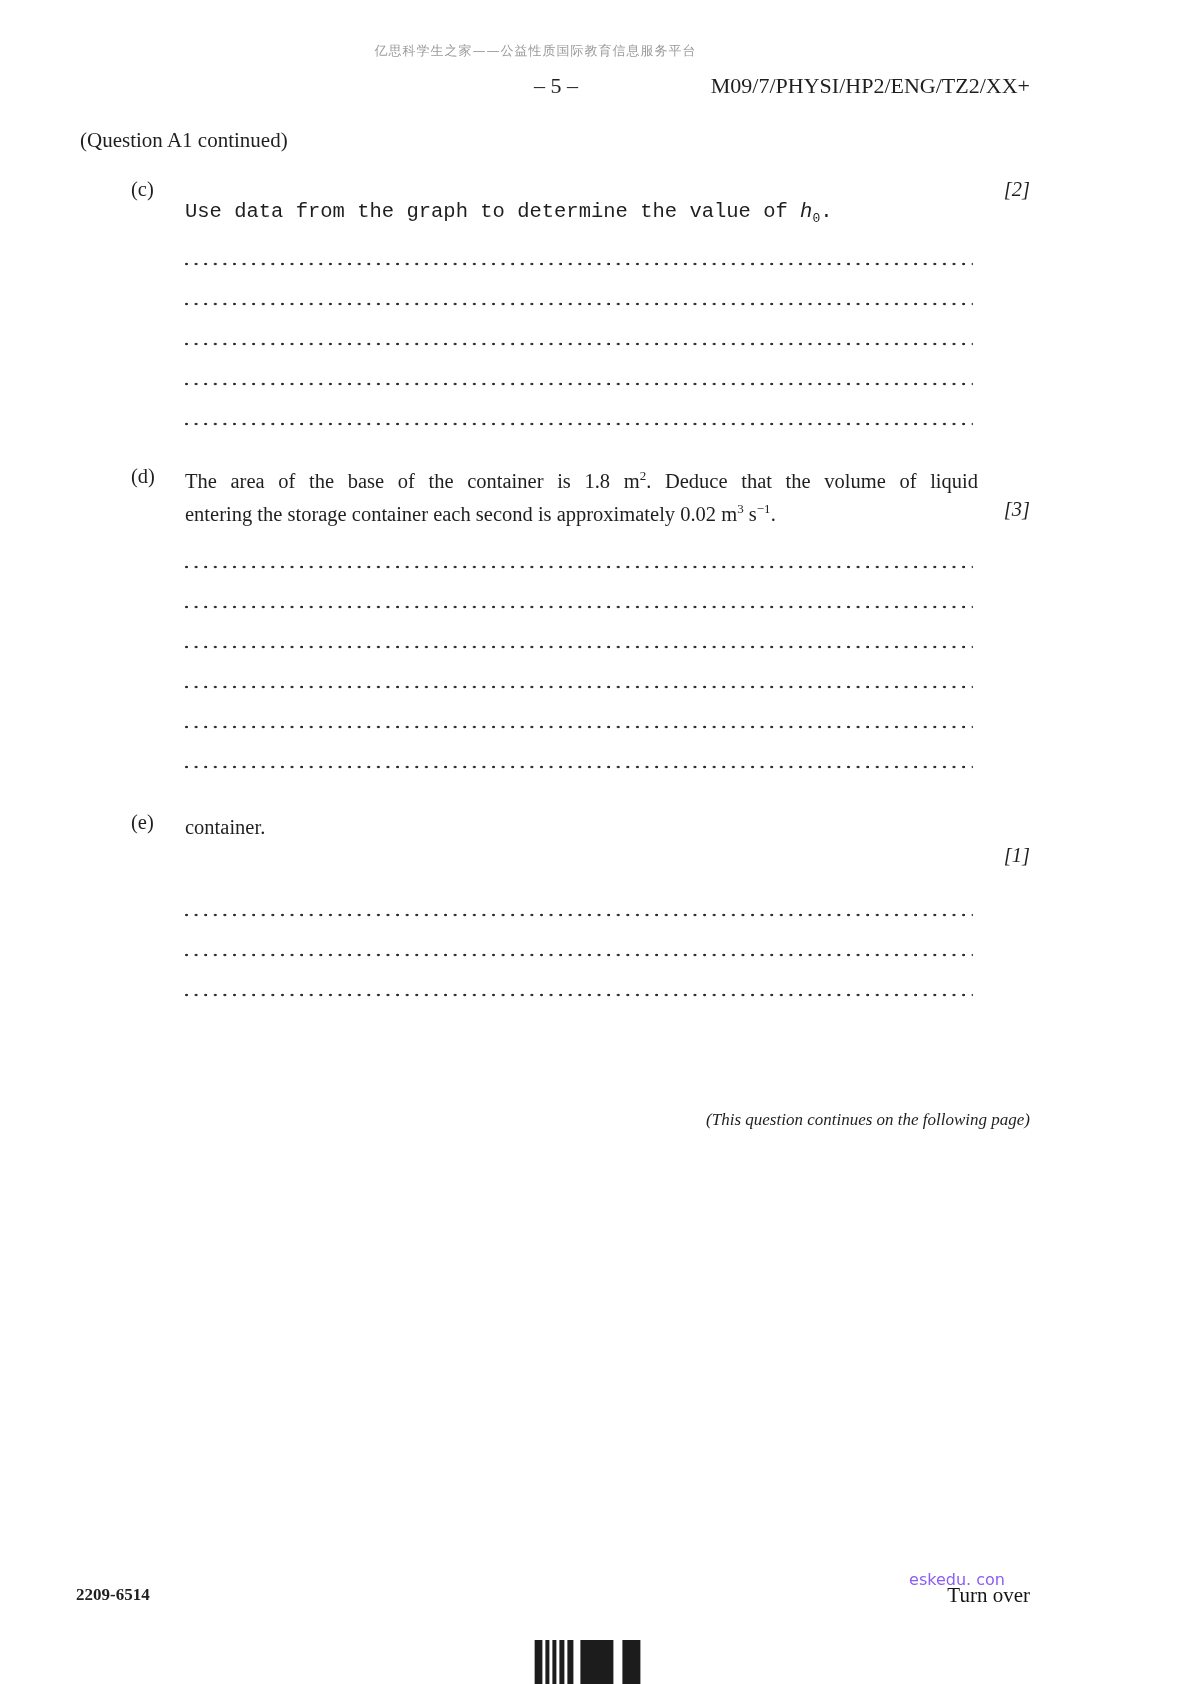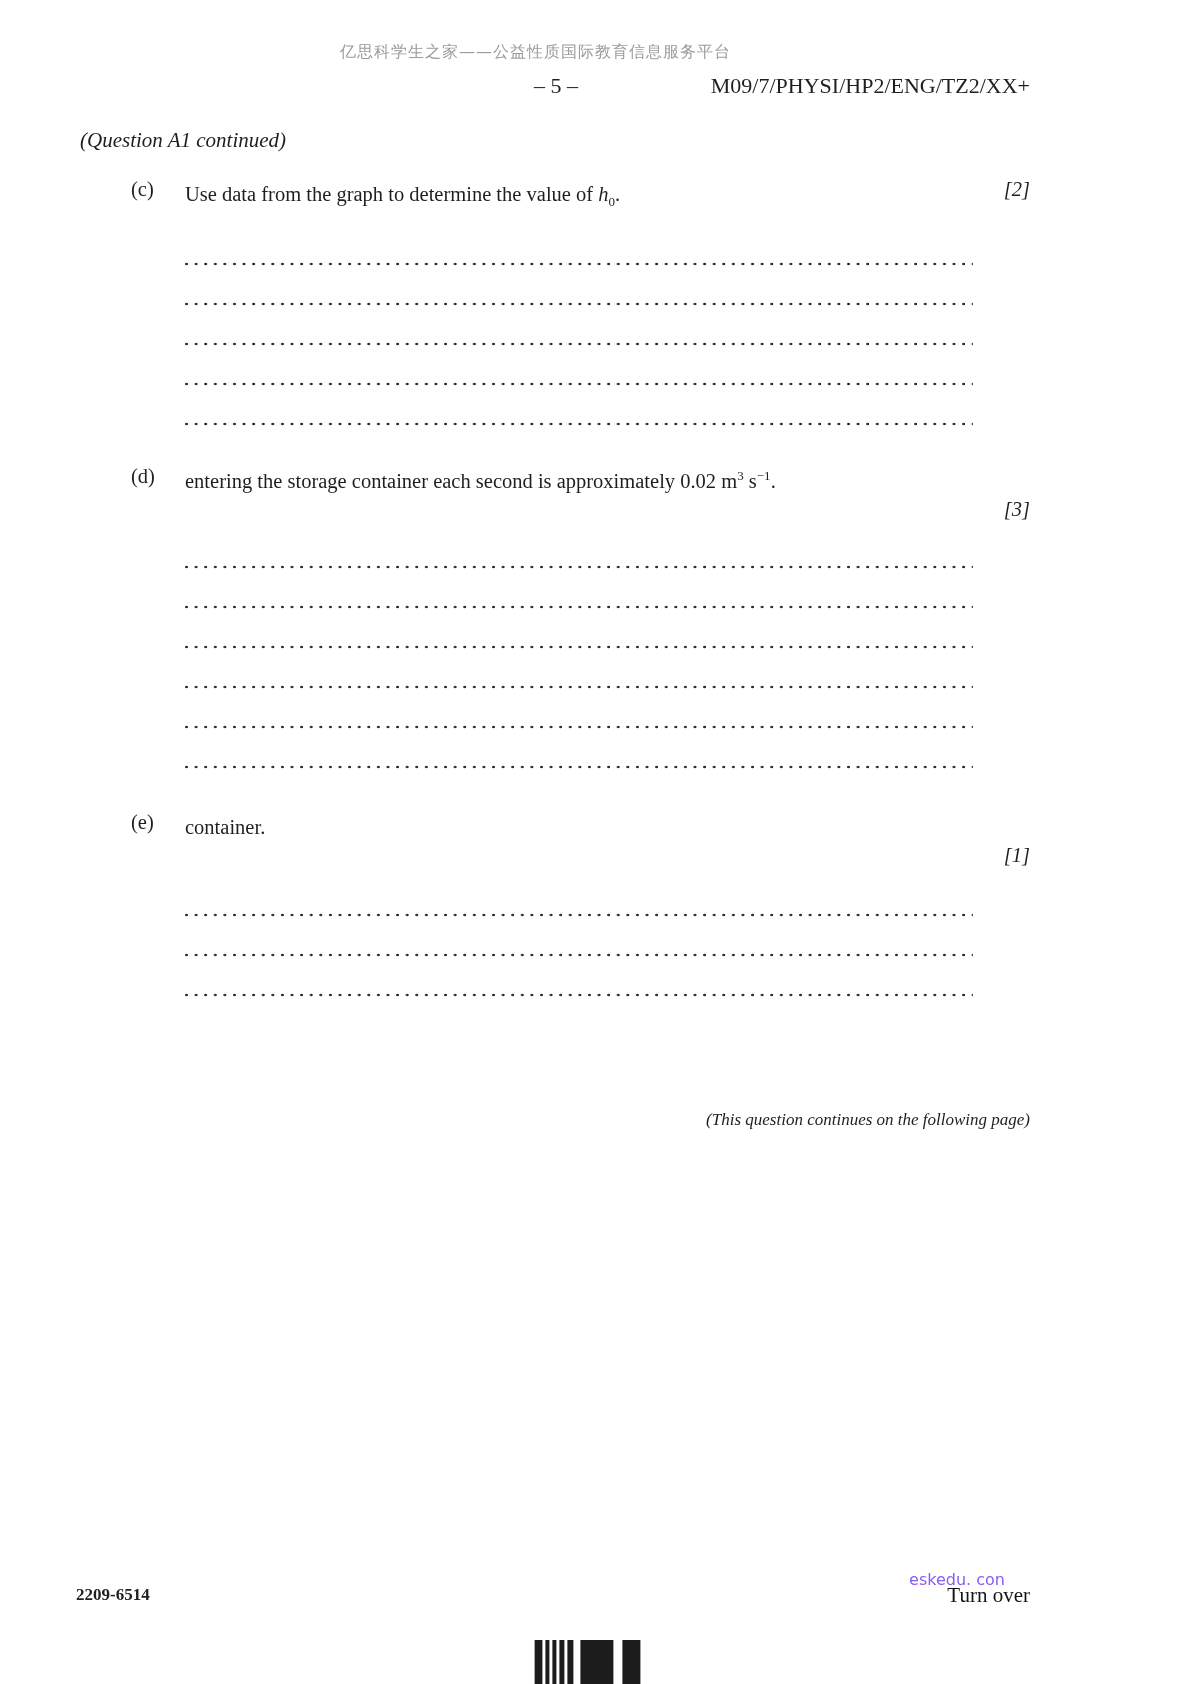--- a/index.html
+++ b/index.html
@@ -13,42 +13,41 @@
     background: #ffffff;
     overflow: hidden;
   }
 
   
   .cn-watermark {
     position: absolute;
     top: 42px; left: 0; right: 120px;
     text-align: center;
     font-family: "DejaVu Sans", "Liberation Sans", sans-serif;
-    font-size: 16px;
+    font-size: 13px;
     color: #9b9b9b;
     letter-spacing: 1px;
   }
   .page-number {
     position: absolute;
     top: 73px; left: 534px;
     font-size: 22px;
     color: #1f1f1f;
   }
   .paper-code {
     position: absolute;
     top: 73px; right: 161px;
     font-size: 22px;
     color: #1f1f1f;
   }
 
   
   .q-continued {
     position: absolute;
     top: 128px; left: 80px;
-    font-style: italic;
     font-size: 21px;
   }
 
   .part-label { position: absolute; left: 131px; font-size: 20.5px; }
   .part-text  { position: absolute; left: 185px; width: 793px; font-size: 20.5px; line-height: 33px; }
   .mark       { position: absolute; right: 161px; font-style: italic; font-size: 20.5px; }
 
   .justify-both { text-align: justify; text-align-last: justify; }
 
   sup, sub { font-size: 13px; line-height: 0; }
@@ -111,34 +110,35 @@
 
 <div class="page">
 
   <div class="cn-watermark">亿思科学生之家——公益性质国际教育信息服务平台</div>
   <div class="page-number">– 5 –</div>
   <div class="paper-code">M09/7/PHYSI/HP2/ENG/TZ2/XX+</div>
 
   <div class="q-continued">(Question A1 continued)</div>
 
   <div class="part-label" style="top:178px;">(c)</div>
-  <div class="part-text" style="top:178px;">
+  <div class="part-text" style="top:195px;font-family:Liberation Mono, monospace;">
     <span>Use data from the graph to determine the value of </span><i>h</i><sub>0</sub><span>.</span>
   </div>
   <div class="mark" style="top:178px;">[2]</div>
   <div class="answers" style="top:262px;">
       <div class="dotline"></div>
       <div class="dotline"></div>
       <div class="dotline"></div>
       <div class="dotline"></div>
       <div class="dotline"></div>
     </div>
 
   <div class="part-label" style="top:465px;">(d)</div>
   <div class="part-text" style="top:465px;">
+    <div class="justify-both"><span>The area of the base of the container is 1.8 m</span><sup>2</sup><span>.  Deduce that the volume of liquid</span></div>
     <div><span>entering the storage container each second is approximately 0.02 m</span><sup>3</sup><span> s</span><sup>−1</sup><span>.</span></div>
   </div>
   <div class="mark" style="top:498px;">[3]</div>
   <div class="answers" style="top:565px;">
       <div class="dotline"></div>
       <div class="dotline"></div>
       <div class="dotline"></div>
       <div class="dotline"></div>
       <div class="dotline"></div>
       <div class="dotline"></div>

